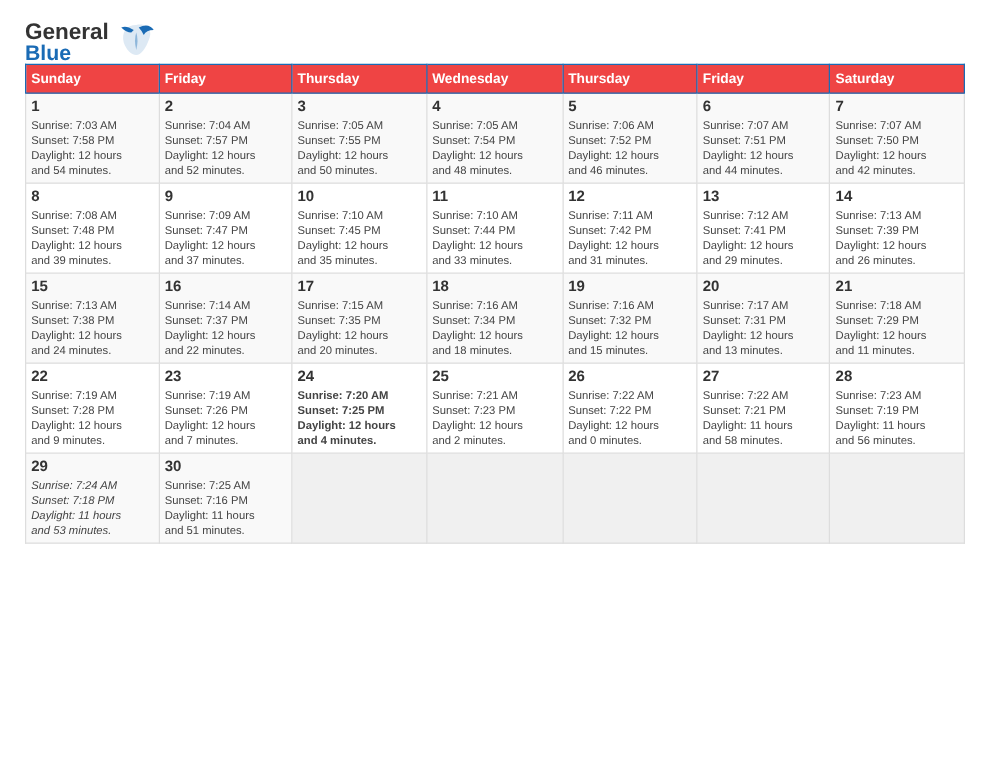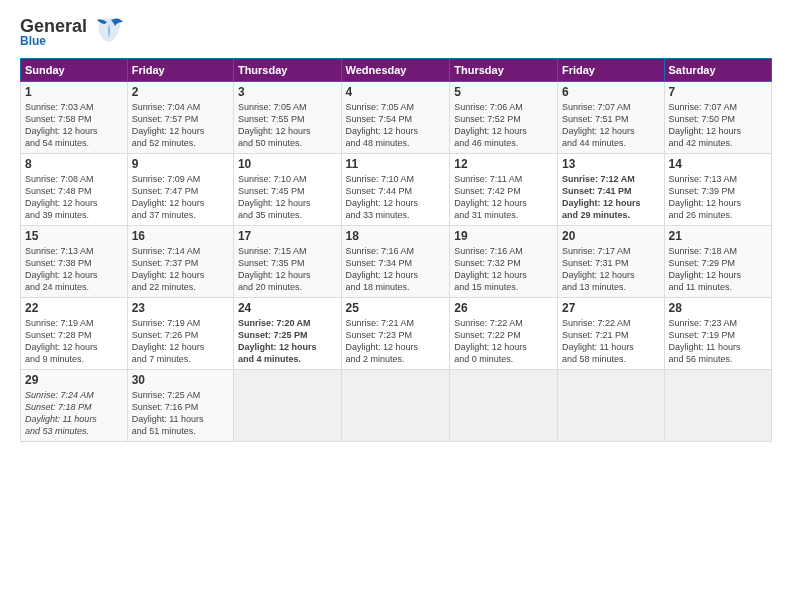--- a/index.html
+++ b/index.html
@@ -13,21 +13,21 @@
     .page {
       width: 792px;
       height: 612px;
       padding: 16px 20px 10px 20px;
       background: #fff;
     }
     .header {
       display: flex;
       align-items: flex-start;
       justify-content: space-between;
-      margin-bottom: 10px;
+      margin-bottom: 0;
       flex-direction: column;
     }
     .logo {
       display: flex;
       flex-direction: column;
       align-items: flex-start;
     }
     .logo-row {
       display: flex;
       align-items: center;
@@ -45,21 +45,21 @@
     .location {
       font-size: 14px;
       color: #555;
     }
     table {
       width: 100%;
       border-collapse: collapse;
       font-size: 10px;
     }
     thead tr {
-      background: #701a75;
+      background: #ef4444;
       color: #fff;
     }
     thead th {
       padding: 5px 4px;
       text-align: left;
       font-size: 11px;
       font-weight: bold;
       border: 1px solid #1a6bb5;
     }
     tbody tr {
@@ -96,21 +96,21 @@
   </style>
 </head>
 <body>
 
 <div class="page">
   <div class="header">
     <div class="logo">
       <div class="logo-row">
         <div style="display:flex;flex-direction:column;line-height:1">
           <span style="font-size:18px;font-weight:bold;color:#333;">General</span>
-          <span style="font-size:12px;font-weight:bold;color:#1a6bb5;">Blue</span>
+          <span style="font-size:17px;font-weight:bold;color:#1a6bb5;">Blue</span>
         </div>
         <svg width="36" height="36" viewBox="0 0 36 36" style="margin-left:2px;margin-top:-4px;">
           <path d="M18 6 C10 6, 6 12, 8 20 C10 26, 14 30, 18 30 C22 30, 26 24, 28 18 C32 10, 26 4, 18 6Z" fill="#1a6bb5" opacity="0.15"></path>
           <path d="M20 8 Q28 4 32 10 Q26 10 24 14 Q22 10 20 8Z" fill="#1a6bb5"></path>
           <path d="M16 10 Q10 6 6 8 Q10 12 14 12 Q15 11 16 10Z" fill="#1a6bb5"></path>
           <path d="M18 12 Q16 18 18 26 Q20 18 18 12Z" fill="#1a6bb5" opacity="0.4"></path>
         </svg>
       </div>
     </div>
   </div>
@@ -210,21 +210,21 @@
           </td>
           <td>
             <span class="day-num">12</span>
             <div class="day-detail" style="white-space: pre-line;">Sunrise: 7:11 AM
 Sunset: 7:42 PM
 Daylight: 12 hours
 and 31 minutes.</div>
           </td>
           <td>
             <span class="day-num">13</span>
-            <div class="day-detail" style="white-space: pre-line; font-weight: bold;">Sunrise: 7:12 AM
+            <div class="day-detail" style="white-space: pre-line;">Sunrise: 7:12 AM
 Sunset: 7:41 PM
 Daylight: 12 hours
 and 29 minutes.</div>
           </td>
           <td>
             <span class="day-num">14</span>
             <div class="day-detail" style="white-space: pre-line;">Sunrise: 7:13 AM
 Sunset: 7:39 PM
 Daylight: 12 hours
 and 26 minutes.</div>

